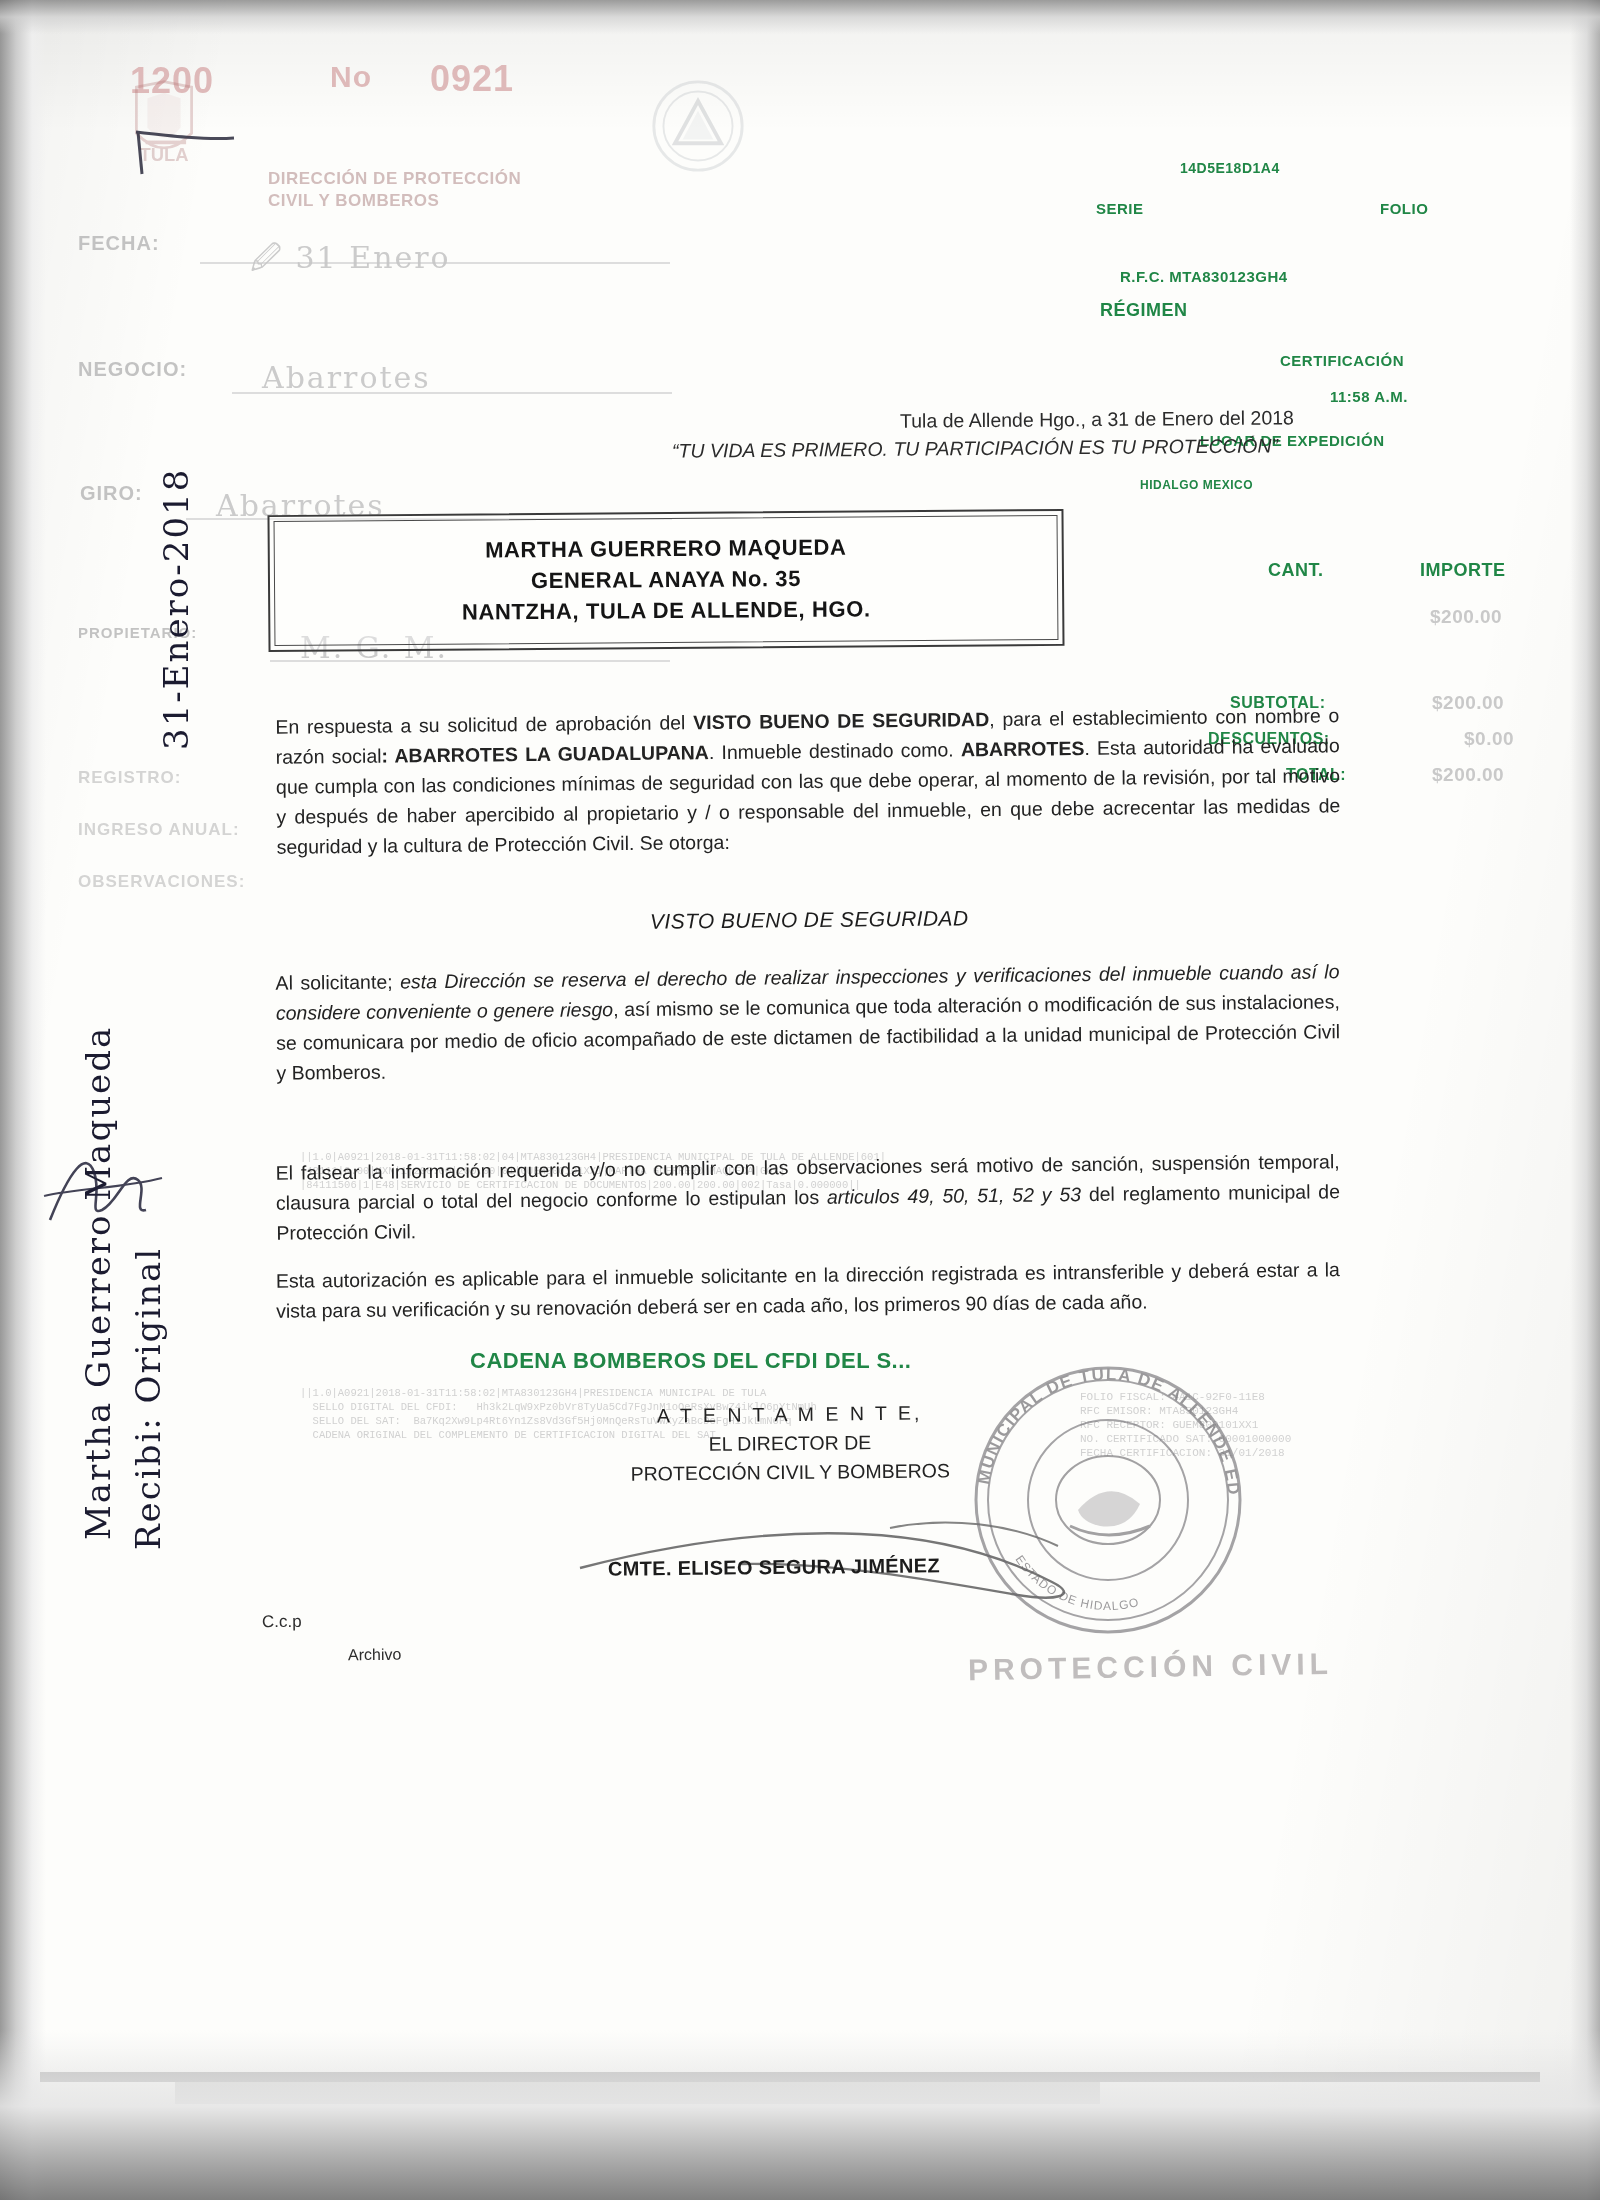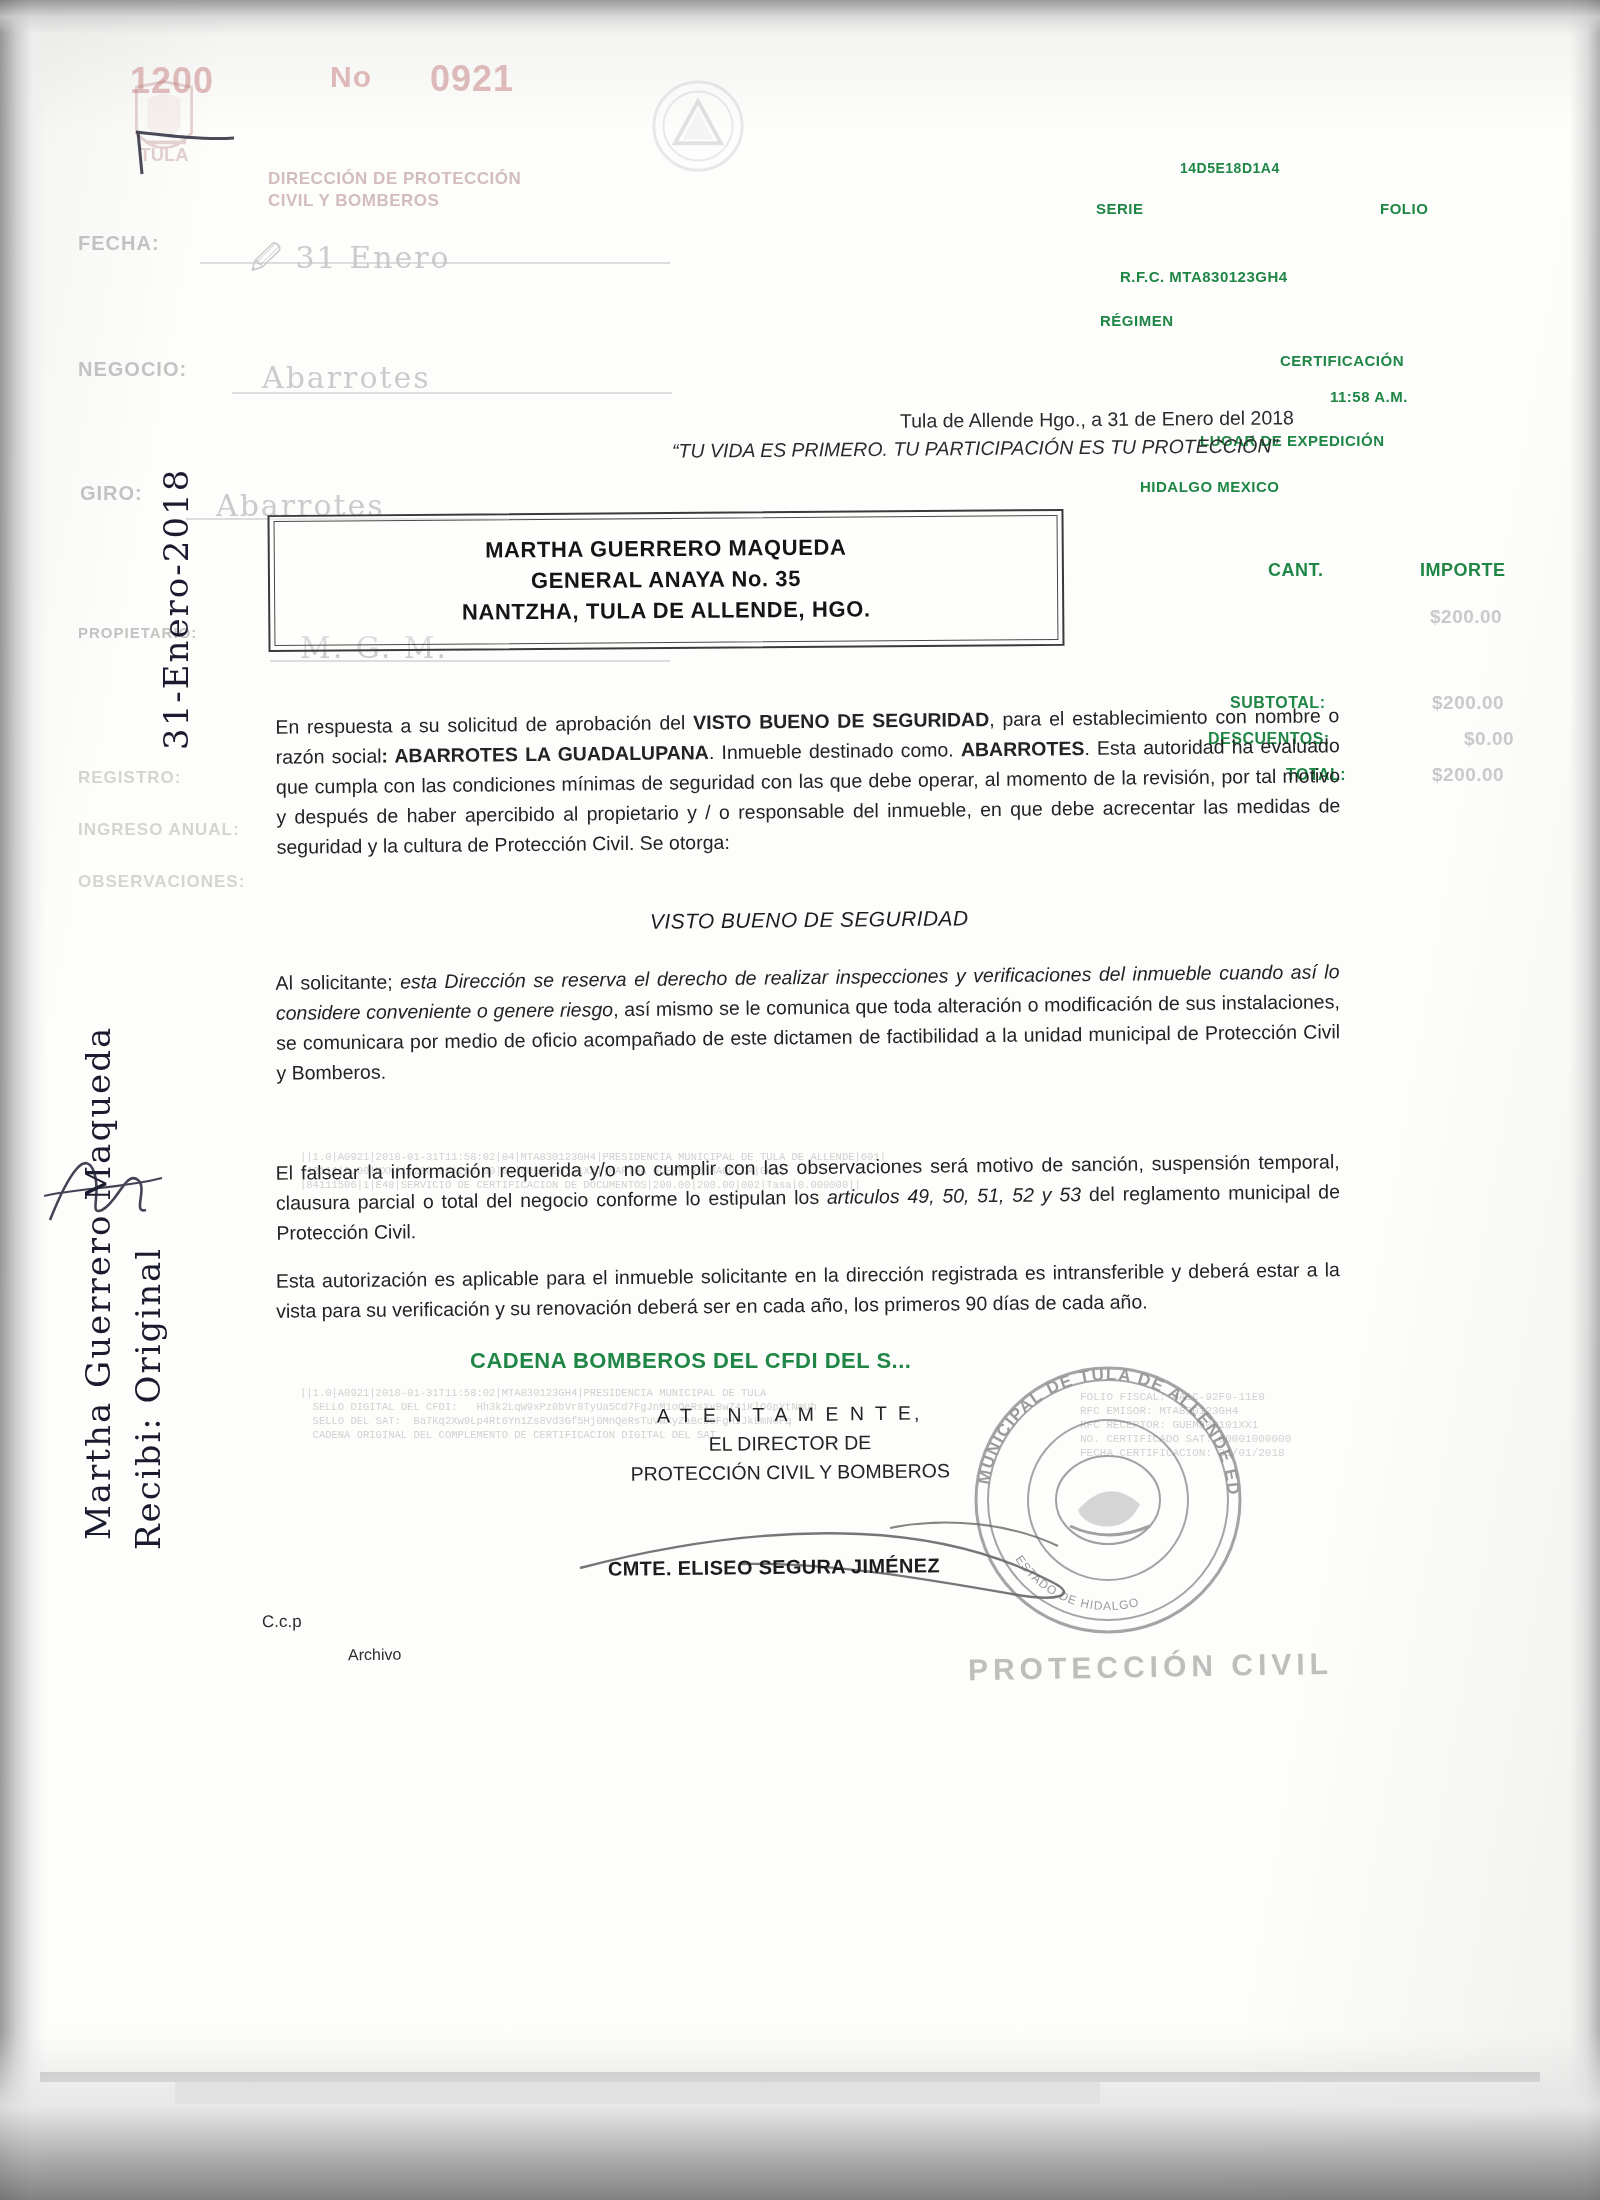--- a/index.html
+++ b/index.html
@@ -331,25 +331,25 @@
 
     <div class="ghost-handwrite" style="left:250px; top:236px;">🖉 31 Enero</div>
     <div class="ghost-handwrite" style="left:262px; top:360px;">Abarrotes</div>
     <div class="ghost-handwrite" style="left:216px; top:488px;">Abarrotes</div>
     <div class="ghost-handwrite" style="left:300px; top:630px;">M.  G.  M.</div>
 
     <div class="ghost-table-text" style="left:1096px; top:200px; font-size:15px;">SERIE</div>
     <div class="ghost-table-text" style="left:1180px; top:160px; font-size:14px;">14D5E18D1A4</div>
     <div class="ghost-table-text" style="left:1380px; top:200px; font-size:15px;">FOLIO</div>
     <div class="ghost-table-text" style="left:1120px; top:268px; font-size:15px;">R.F.C. MTA830123GH4</div>
-    <div class="ghost-table-text" style="left:1100px; top:312px; font-size:15px;">RÉGIMEN</div>
+    <div class="ghost-table-text" style="left:1100px; top:300px; font-size:18px;">RÉGIMEN</div>
     <div class="ghost-table-text" style="left:1280px; top:352px; font-size:15px;">CERTIFICACIÓN</div>
     <div class="ghost-table-text" style="left:1330px; top:388px; font-size:15px;">11:58 A.M.</div>
     <div class="ghost-table-text" style="left:1200px; top:432px; font-size:15px;">LUGAR DE EXPEDICIÓN</div>
-    <div class="ghost-table-text" style="left:1140px; top:478px; font-size:15px;">HIDALGO   MEXICO</div>
+    <div class="ghost-table-text" style="left:1140px; top:478px; font-size:12px;">HIDALGO   MEXICO</div>
 
     <div class="ghost-table-text" style="left:1268px; top:560px; font-size:18px;">CANT.</div>
     <div class="ghost-table-text" style="left:1420px; top:560px; font-size:18px;">IMPORTE</div>
     <div class="ghost-amount" style="left:1430px; top:606px;">$200.00</div>
     <div class="ghost-table-text" style="left:1230px; top:694px; font-size:16px;">SUBTOTAL:</div>
     <div class="ghost-amount" style="left:1432px; top:692px;">$200.00</div>
     <div class="ghost-table-text" style="left:1208px; top:730px; font-size:16px;">DESCUENTOS:</div>
     <div class="ghost-amount" style="left:1464px; top:728px;">$0.00</div>
     <div class="ghost-table-text" style="left:1286px; top:766px; font-size:16px;">TOTAL:</div>
     <div class="ghost-amount" style="left:1432px; top:764px;">$200.00</div>

